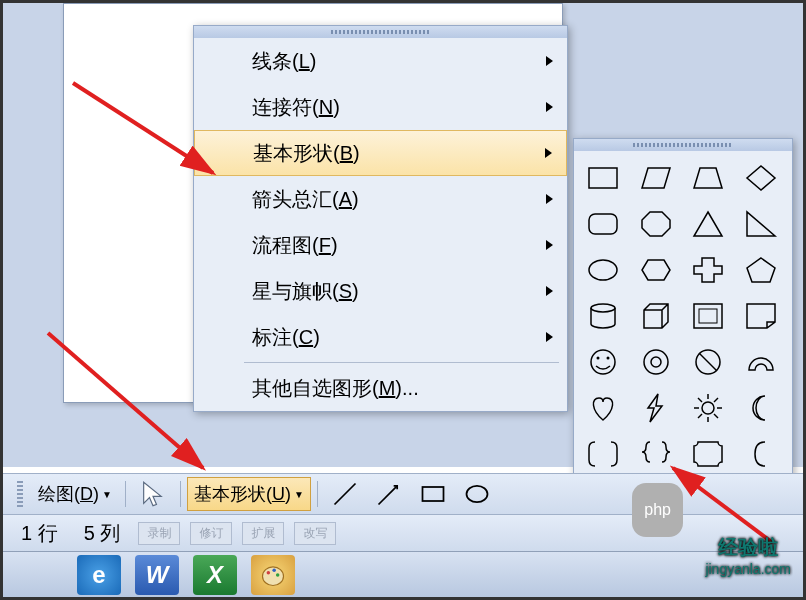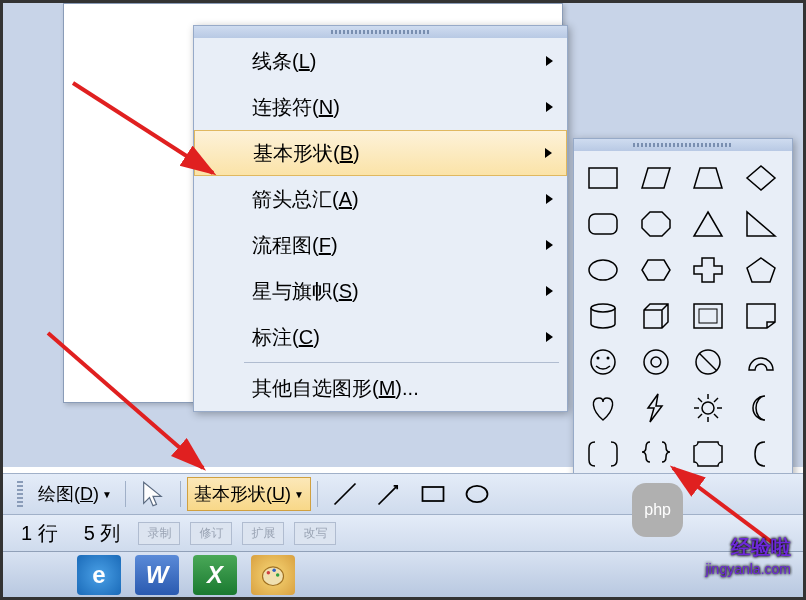--- a/index.html
+++ b/index.html
@@ -199,24 +199,24 @@
       cursor: pointer;
     }
     
     .arrow {
       position: absolute;
       pointer-events: none;
     }
     .watermark {
       position: absolute;
       bottom: 20px; right: 12px;
-      color: #6d28d9;
+      color: #0f766e;
       font-size: 14px;
       text-shadow: 0 0 3px #000, 0 0 3px #000;
-      text-align: right;
+      text-align: center;
       pointer-events: none;
     }
     .watermark .big { font-size: 20px; font-weight: bold; }
     .php-badge {
       position: absolute;
       bottom: 60px; right: 120px;
       background: #b0b0b0;
       color: #fff;
       padding: 18px 12px;
       border-radius: 14px;

